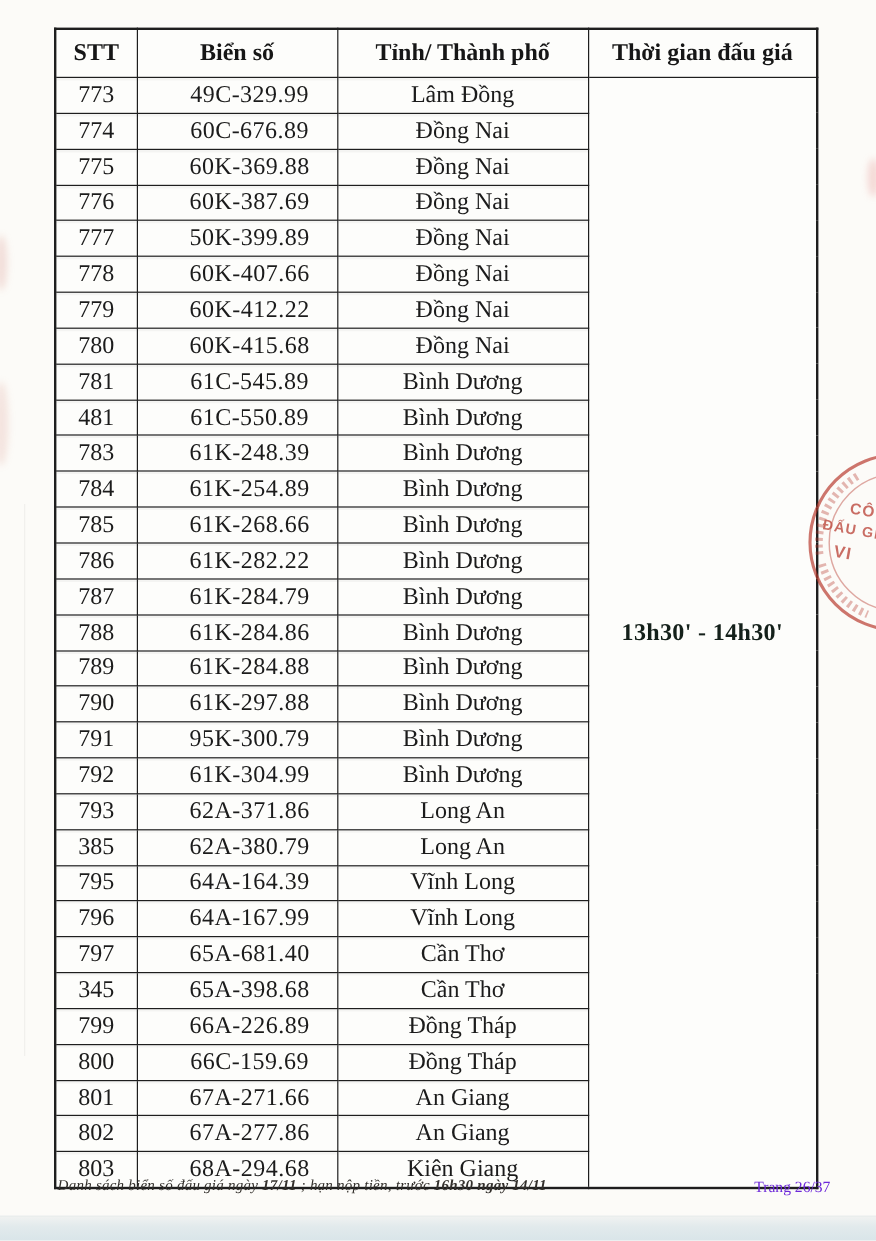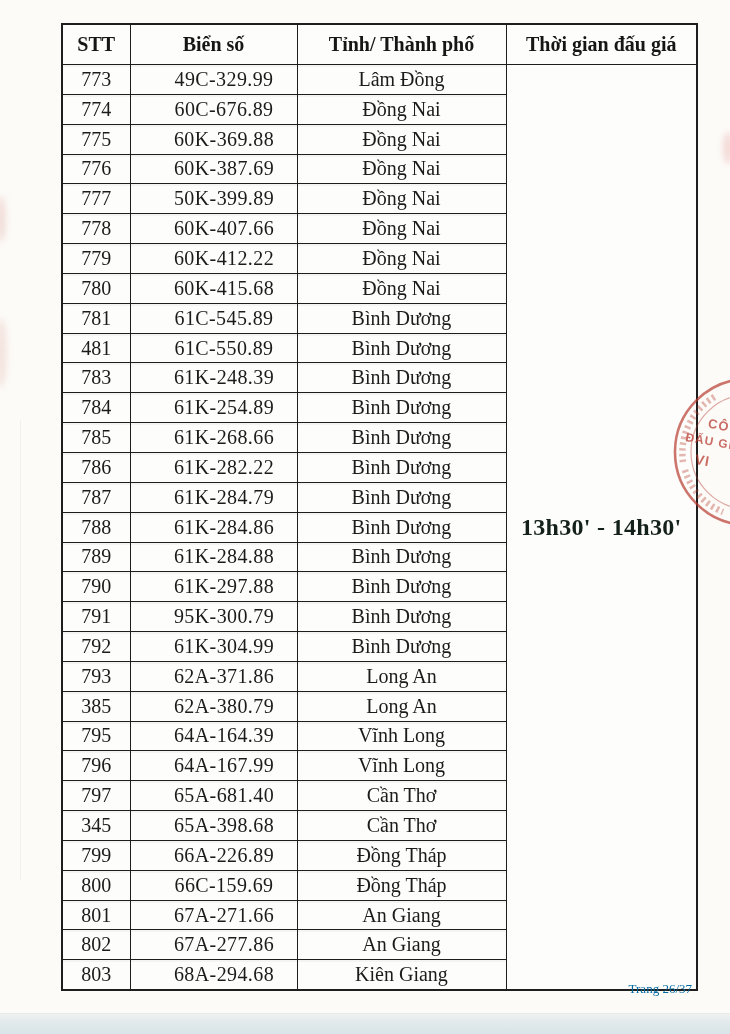--- a/index.html
+++ b/index.html
@@ -16,21 +16,20 @@
     overflow:hidden;
     color:#1c1c1c;
   }
   
   table.doc-table{
     position:absolute;left:45px;top:23px;
     width:635px;
     border-collapse:collapse;
     table-layout:fixed;
     background:#fdfdfb;
-    margin-left:16px;
   }
   table.doc-table,
   table.doc-table th,
   table.doc-table td{
     border:1.6px solid #1e1e1e;
   }
   table.doc-table{border-width:2.6px;}
   th{
     height:39px;
     font-size:20px;
@@ -46,39 +45,39 @@
     padding:0 2px;
     text-align:center;
     vertical-align:middle;
     overflow:hidden;
     white-space:nowrap;
   }
   tbody tr td{box-shadow: inset 0 2px 0 rgba(70,70,70,0.05);}
   td.plate-cell{letter-spacing:0.4px;padding-left:23px;}
   td.time-cell{
     font-weight:bold;
-    font-size:24px;
+    font-size:20px;
     letter-spacing:0.3px;
     color:#14201a;
     box-shadow:none;
   }
   
   .footer-note{
     position:absolute;left:48px;top:981px;
     font-style:italic;
     font-size:12.5px;
     color:#33302c;
     letter-spacing:0.2px;
     white-space:nowrap;
   }
   .footer-note b{font-weight:bold;}
   .footer-page{
     position:absolute;right:38px;top:981px;
     font-size:13px;
-    color:#0369a1;
+    color:#6d28d9;
   }
   
   .stamp{
     position:absolute;left:668px;top:372px;
     width:160px;height:160px;
     opacity:0.85;
     pointer-events:none;
   }
   
   .bottom-band{
@@ -283,20 +282,21 @@
       <path d="M 15 90 A 65 65 0 0 1 48 24" fill="none" stroke="#b6372b" stroke-width="6.5" stroke-dasharray="2.5 3.2" stroke-opacity="0.42"></path>
       <path d="M 17 98 A 65 65 0 0 0 55 140" fill="none" stroke="#b6372b" stroke-width="6.5" stroke-dasharray="2.5 3.2" stroke-opacity="0.42"></path>
       <g transform="rotate(10 80 80)" fill="#b6372b" fill-opacity="0.85" font-family="Liberation Sans, sans-serif" font-weight="bold" letter-spacing="1">
         <text x="36" y="63" font-size="13">CÔ</text>
         <text x="16" y="80" font-size="12">ĐẤU GI</text>
         <text x="29" y="101" font-size="14">VI</text>
       </g>
     </svg>
   </div>
 
+  <div class="footer-note"><span>Danh sách biển số đấu giá ngày </span><b>17/11</b><span> ; hạn nộp tiền, trước </span><b>16h30 ngày 14/11</b></div>
 
   <div class="footer-page">Trang 26/37</div>
 
   <div class="fold-line"></div>
   <div class="smudge smudge-left-1"></div>
   <div class="smudge smudge-left-2"></div>
   <div class="smudge smudge-right-1"></div>
   <div class="bottom-band"></div>
 
 </div>

